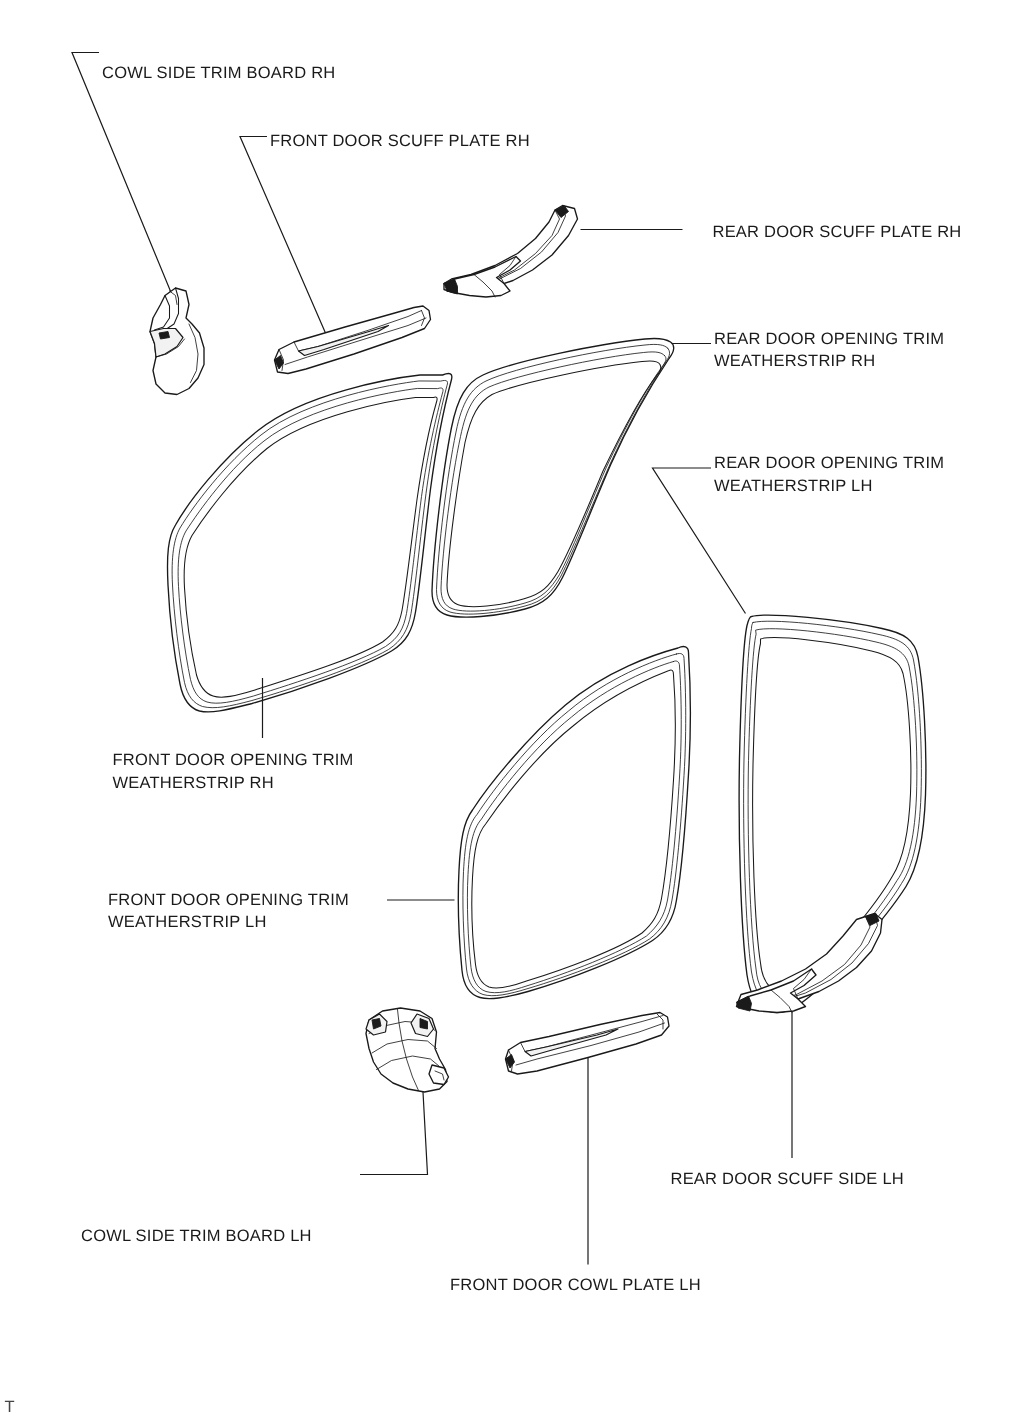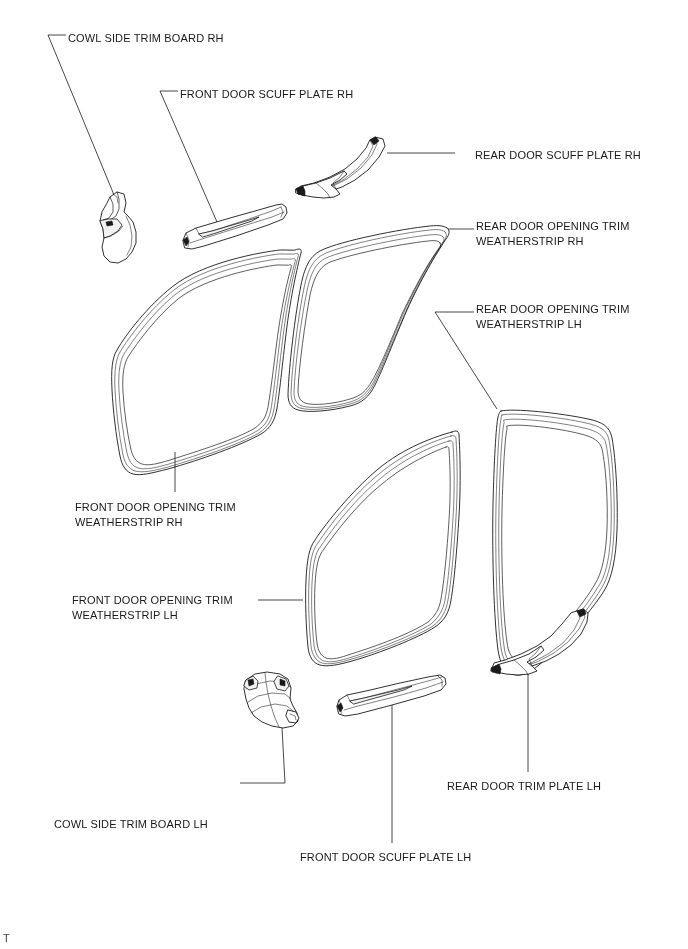--- a/index.html
+++ b/index.html
@@ -350,39 +350,39 @@
                              L 544 650 L 536 657 L 527 662 L 532 666 L 537 671
                              L 529 674 L 518 675 L 506 674 L 496 672 L 491 671 Z"></path>
       <path class="ln-hair" d="M 514 660 L 520 665 L 526 671 L 528 675"></path>
       <path class="ln-hair" d="M 541 646 L 536 653 L 529 659 L 532 666"></path>
       <path class="fillk" d="M 491 668 L 499 664 L 501 669 L 500 674 L 492 672 Z"></path>
       <path class="fillk" d="M 577 611 L 584 609 L 586 614 L 580 617 Z"></path>
     </g>
 
   </svg>
 
-  <div class="callout-label" style="left:68px; top:31px;">COWL SIDE TRIM BOARD RH</div>
+  <div class="callout-label" style="left:68px; top:42px;">COWL SIDE TRIM BOARD RH</div>
 
   <div class="callout-label" style="left:180px; top:87px;text-align:center;">FRONT DOOR SCUFF PLATE RH</div>
 
   <div class="callout-label" style="left:457px; top:148px;margin-left:18px;">REAR DOOR SCUFF PLATE RH</div>
 
   <div class="callout-label" style="left:476px; top:219px;">REAR DOOR OPENING TRIM
 WEATHERSTRIP RH</div>
 
   <div class="callout-label" style="left:476px; top:302px;">REAR DOOR OPENING TRIM
 WEATHERSTRIP LH</div>
 
   <div class="callout-label" style="left:75px; top:500px;">FRONT DOOR OPENING TRIM
 WEATHERSTRIP RH</div>
 
   <div class="callout-label" style="left:72px; top:593px;">FRONT DOOR OPENING TRIM
 WEATHERSTRIP LH</div>
 
   <div class="callout-label" style="left:54px; top:817px;">COWL SIDE TRIM BOARD LH</div>
 
-  <div class="callout-label" style="left:447px; top:779px;">REAR DOOR TRIM PLATE LH</div>
-
-  <div class="callout-label" style="left:300px; top:850px;">FRONT DOOR SCUFF PLATE LH</div>
+  <div class="callout-label" style="left:447px; top:779px;">REAR DOOR SCUFF SIDE LH</div>
+
+  <div class="callout-label" style="left:300px; top:850px;">FRONT DOOR COWL PLATE LH</div>
 
   <div class="corner-mark" style="left:3px; top:932px;">T</div>
 
 </div>
 
 </body></html>

